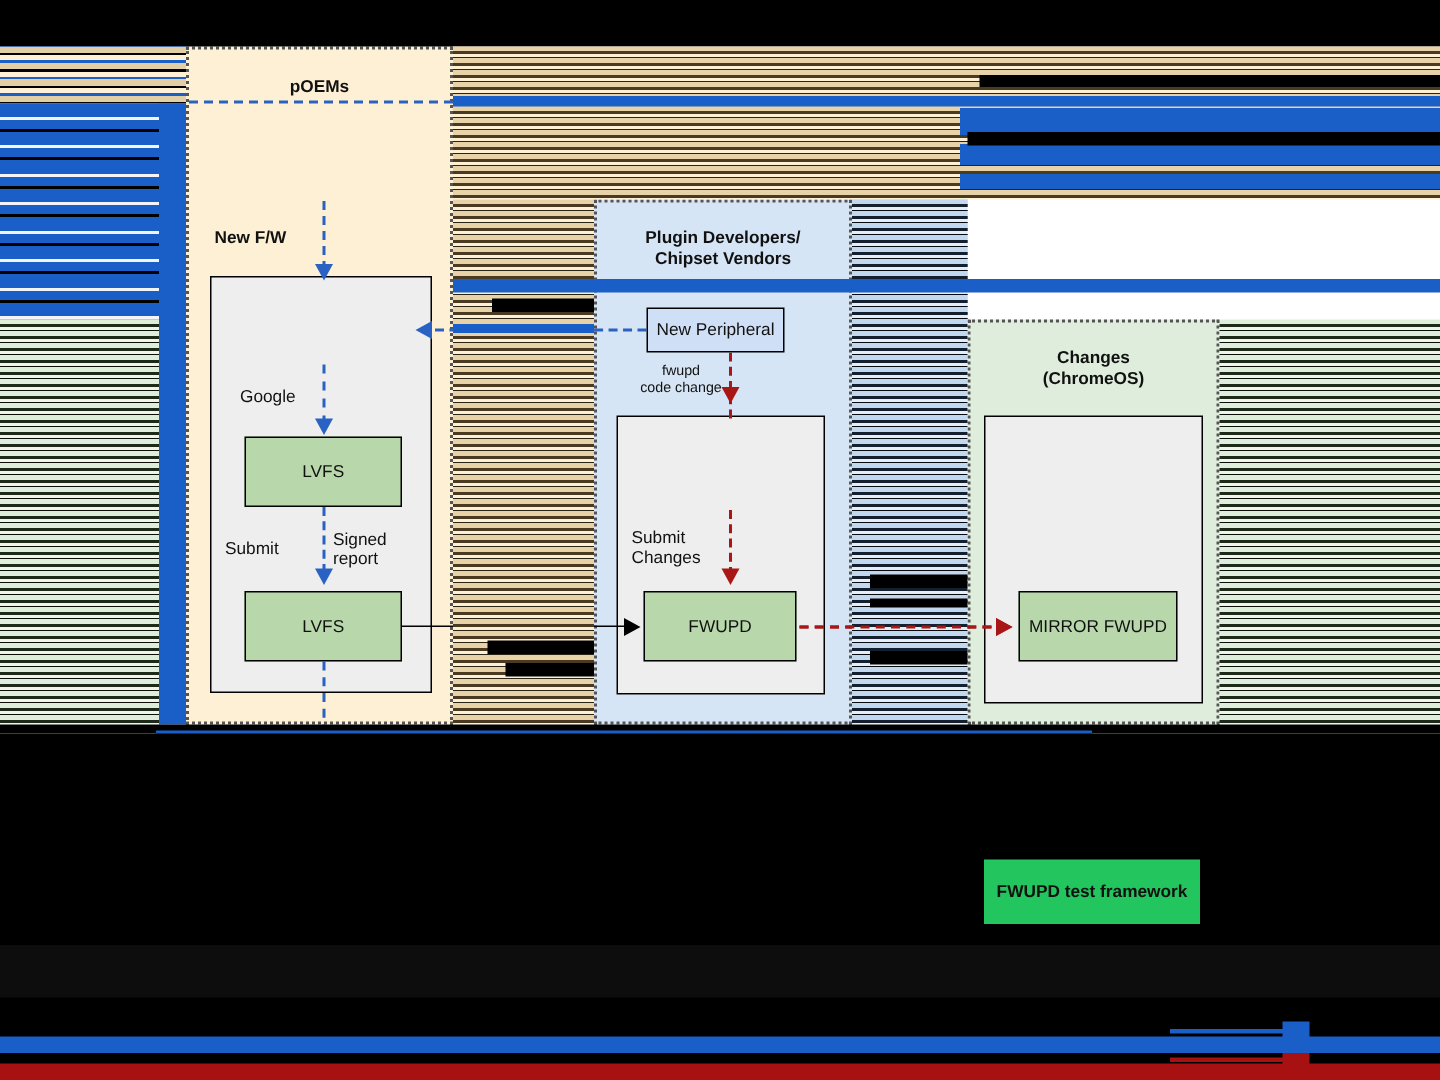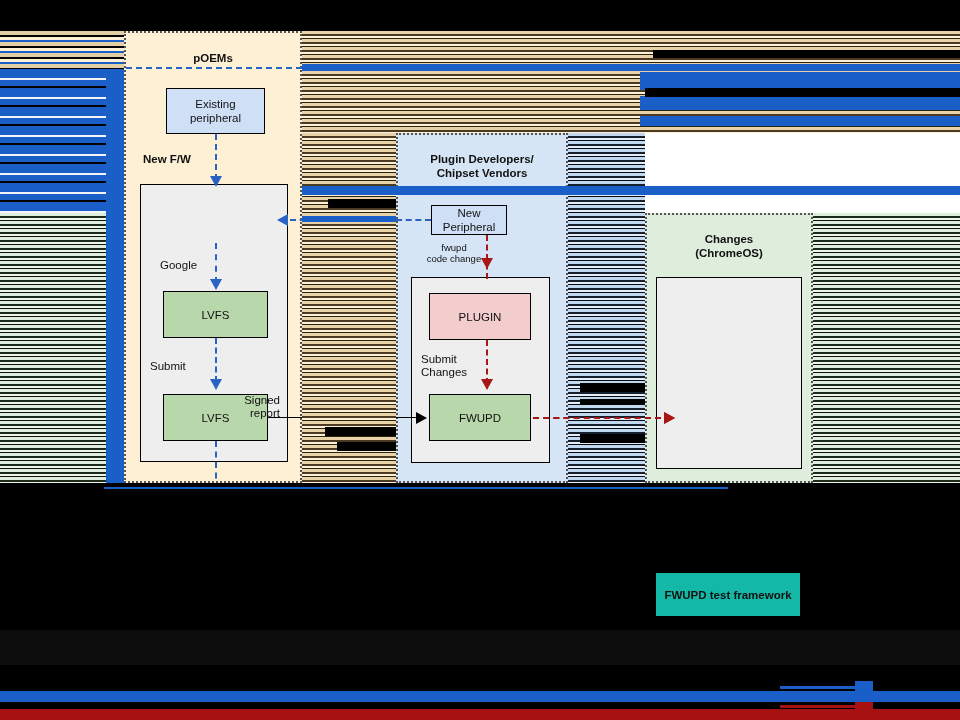--- a/index.html
+++ b/index.html
@@ -77,39 +77,39 @@
     white-space: pre-line;
   }
   .node-blue  { background: #cfdff5; }
   .node-pink  { background: #f3ccce; }
   .node-green { background: #b8d8ab; }
 
   .n-existing   { left: 166px; top: 88px;  width: 99px;  height: 46px; }
   .n-cabfile    { left: 166px; top: 197px; width: 99px;  height: 46px; }
   .n-lvfs1      { left: 163px; top: 291px; width: 105px; height: 47px; }
   .n-lvfs2      { left: 163px; top: 394px; width: 105px; height: 47px; }
-  .n-newperiph  { left: 431px; top: 205px; width: 76px; height: 30px; }
+  .n-newperiph  { left: 431px; top: 205px; width: 92px; height: 30px; }
   .n-plugin     { left: 429px; top: 293px; width: 102px; height: 47px; }
   .n-fwupd      { left: 429px; top: 394px; width: 102px; height: 47px; }
   .n-mirrorlvfs { left: 679px; top: 293px; width: 106px; height: 47px; }
   .n-mirrorfwup { left: 679px; top: 394px; width: 106px; height: 47px; }
 
   
   .edge-label {
     position: absolute;
     font-size: 11.5px;
     color: #111111;
     line-height: 13px;
     white-space: pre-line;
     text-align: center;
   }
   .lbl-newfw      { left: 143px; top: 153px; width: 70px;  text-align: left; font-weight: bold; }
   .lbl-upload     { left: 160px; top: 259px; width: 62px;  text-align: left; }
   .lbl-submit     { left: 150px; top: 360px; width: 60px;  text-align: left; }
-  .lbl-signed     { left: 222px; top: 354px; width: 58px;  text-align: right; margin-top: 40px; }
+  .lbl-signed     { left: 222px; top: 354px; width: 58px;  text-align: left; }
   .lbl-fwupdcode  { left: 413px; top: 242px; width: 82px;  font-size: 9.5px; line-height: 11px; }
   .lbl-submitchg  { left: 421px; top: 353px; width: 60px;  text-align: left; }
 
   
   .conn { position: absolute; }
   .vdash-blue {
     border-left: 2.5px dashed #2a62c4;
     width: 0;
   }
   .hdash-blue {
@@ -136,21 +136,21 @@
   .ah-right-red  { border-top: 6px solid transparent; border-bottom: 6px solid transparent; border-left: 11px solid #a81616; }
   .ah-right-blk  { border-top: 6px solid transparent; border-bottom: 6px solid transparent; border-left: 11px solid #000000; }
 
   
   .legend-chip {
     position: absolute;
     left: 656px;
     top: 573px;
     width: 144px;
     height: 43px;
-    background: #14b8a6;
+    background: #22c55e;
     display: flex;
     align-items: center;
     justify-content: center;
     font-size: 11.5px;
     font-weight: bold;
     color: #111111;
   }
 
   
   .artifact { position: absolute; pointer-events: none; }
@@ -252,35 +252,33 @@
 
   <div class="conn vdash-red" style="left:486px; top:340px; height:44px;"></div>
   <div class="arrowhead ah-down-red" style="left:481px; top:379px;"></div>
 
   <div class="conn hline-black" style="left:268px; top:417px; width:148px;"></div>
   <div class="arrowhead ah-right-blk" style="left:416px; top:412px;"></div>
 
   <div class="conn hdash-red" style="left:533px; top:417px; width:128px;"></div>
   <div class="arrowhead ah-right-red" style="left:664px; top:412px;"></div>
 
-  <div class="node node-blue n-existing">Existing
-peripheral</div>
 
 
   <div class="node node-green n-lvfs1">LVFS</div>
 
   <div class="node node-green n-lvfs2">LVFS</div>
 
   <div class="node node-blue n-newperiph">New Peripheral</div>
 
-  <div class="node node-pink n-plugin">PLUGIN</div>
 
   <div class="node node-green n-fwupd">FWUPD</div>
 
 
+  <div class="node node-green n-mirrorfwup">MIRROR FWUPD</div>
 
   <div class="edge-label lbl-newfw">New F/W</div>
 
   <div class="edge-label lbl-upload">Google</div>
 
   <div class="edge-label lbl-submit">Submit</div>
 
   <div class="edge-label lbl-signed">Signed
 report</div>
 

